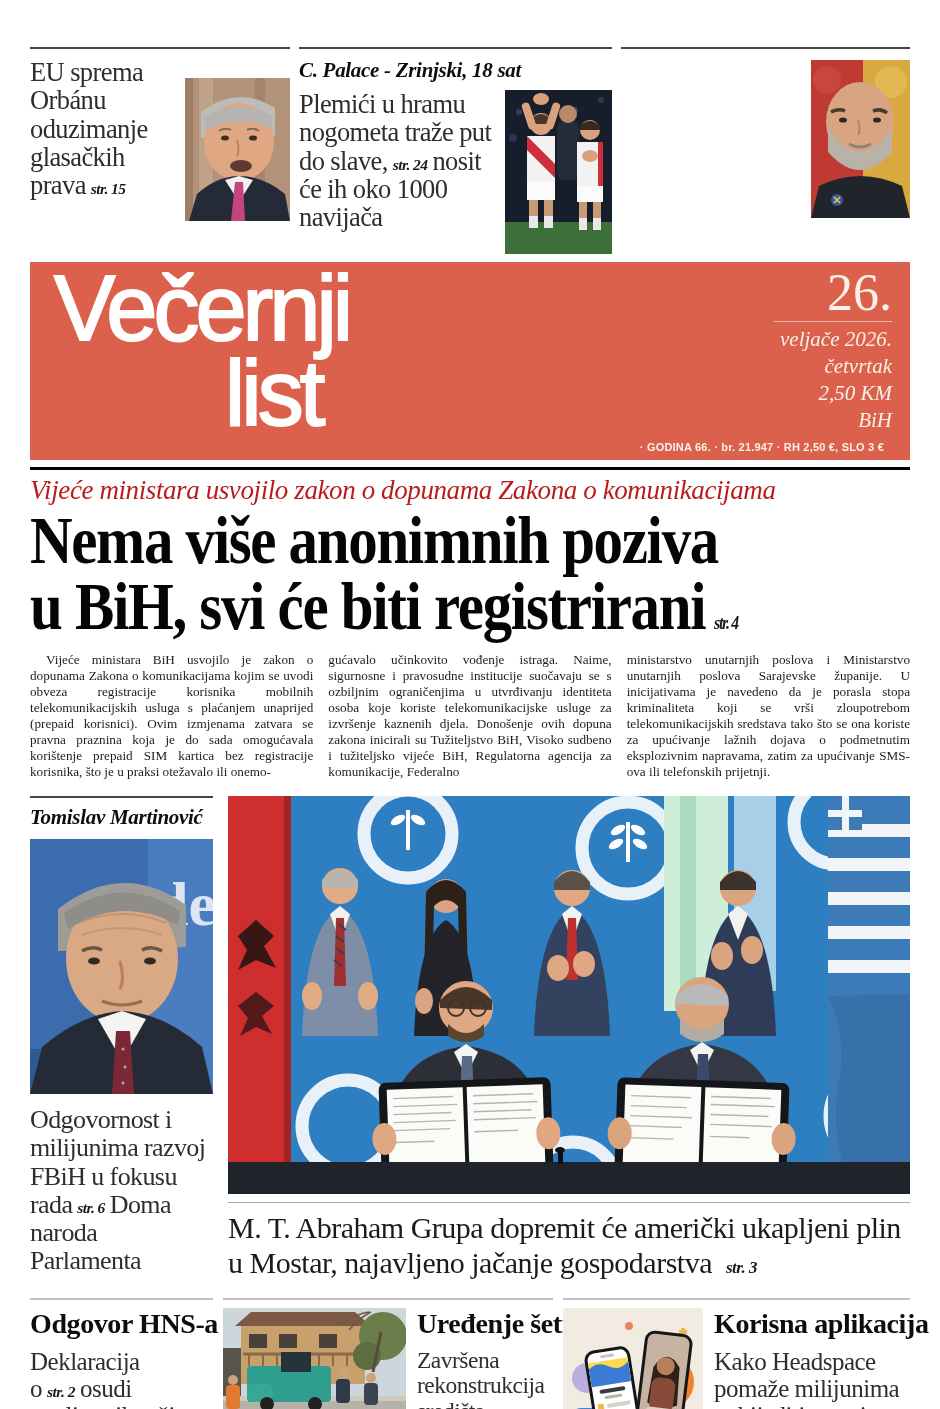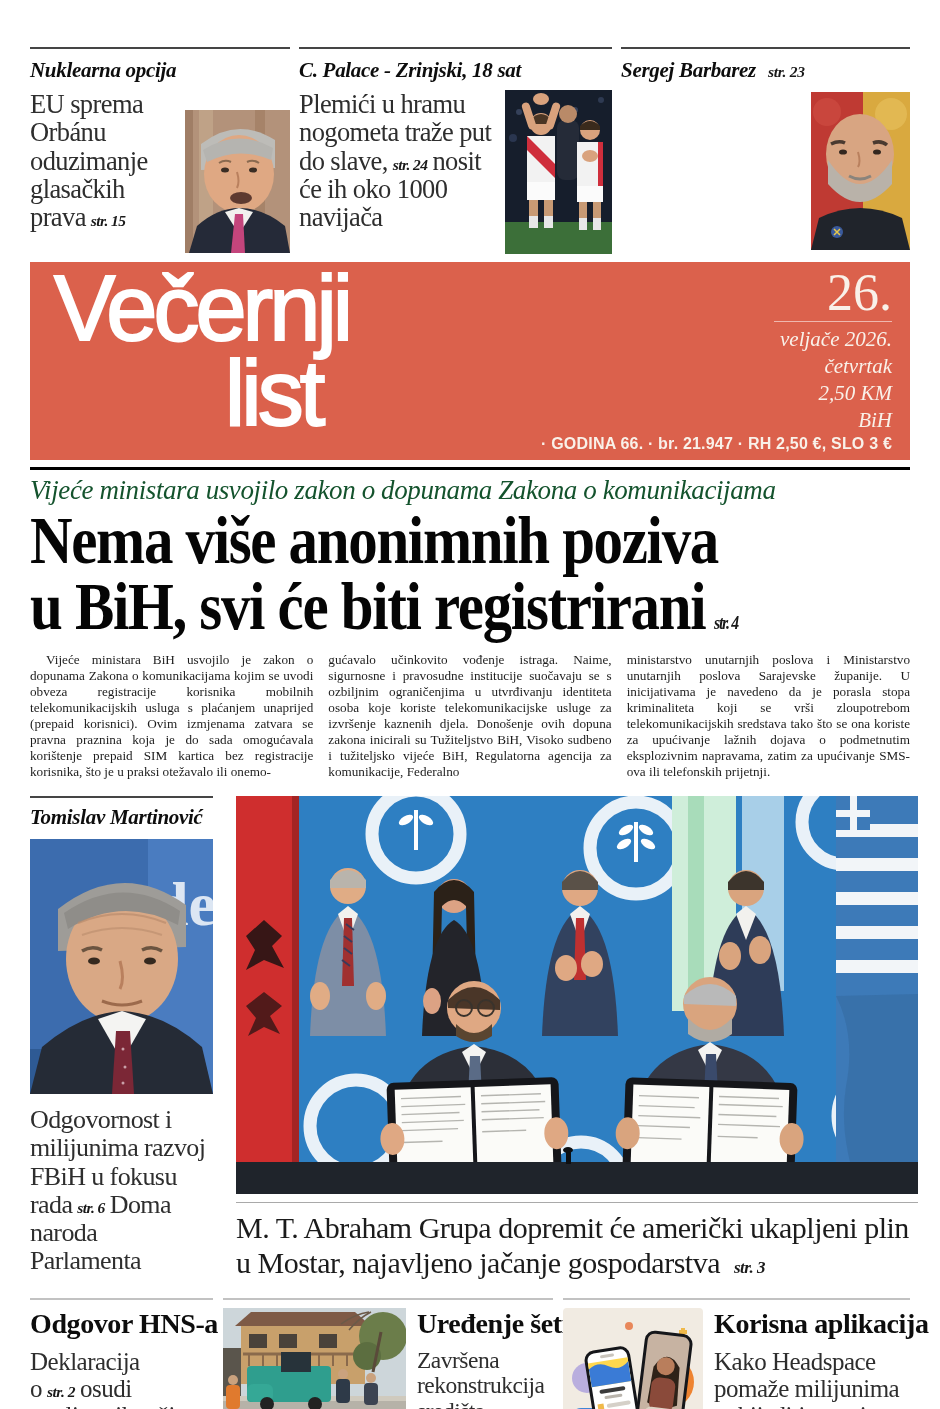--- a/index.html
+++ b/index.html
@@ -24,36 +24,36 @@
   
   .masthead { position:relative; margin-top:8px; height:198px; color:#fff; }
   .logo { position:absolute; left:24px; top:4px; font-family:"Liberation Sans", sans-serif;
           font-weight:400; font-size:92px; line-height:0.92; letter-spacing:-4px;
           -webkit-text-stroke:2px #ffffff; }
   .logo .l2 { display:block; text-align:right; padding-right:28px; }
   .m-date { position:absolute; right:18px; top:6px; text-align:right; color:#f9f1e9; }
   .m-day  { font-size:52px; line-height:0.95; }
   .m-line { font-style:italic; font-size:21px; line-height:1.28; }
   .m-sep  { border-top:1px solid rgba(255,255,255,.55); width:118px; margin:4px 0 4px auto; }
-  .m-info { position:absolute; right:18px; bottom:7px; font-family:"Liberation Sans", sans-serif;
-            font-weight:700; font-size:16px; letter-spacing:0.2px; color:#f9f1e9; }
+  .m-info { position:absolute; right:26px; bottom:7px; font-family:"Liberation Sans", sans-serif;
+            font-weight:700; font-size:11px; letter-spacing:0.2px; color:#f9f1e9; }
 
   
   .black-rule { border-top:3px solid #000; margin-top:7px; }
-  .lead-kicker { font-style:italic; font-size:27px; letter-spacing:-0.4px; margin-top:5px; color:#14532d; }
+  .lead-kicker { font-style:italic; font-size:27px; letter-spacing:-0.4px; margin-top:5px; color:#b91c1c; }
   .lead-headline { margin-top:1px; font-weight:700; font-size:67px; line-height:0.99;
                    letter-spacing:-1.5px; color:#050505; width:1000px;
                    transform:scaleX(0.88); transform-origin:left top; }
   .lead-headline .ref { font-size:18px; margin-left:10px; }
   .lead-body { margin-top:12px; display:grid; grid-template-columns:1fr 1fr 1fr; column-gap:15px;
                font-size:13.2px; line-height:1.22; text-align:justify; color:#1c1c1c; }
   .indent { text-indent:16px; }
 
   
-  .middle { margin-top:16px; display:grid; grid-template-columns:183px 682px; column-gap:23px; }
+  .middle { margin-top:16px; display:grid; grid-template-columns:183px 682px; column-gap:15px; }
   .sec-rule  { border-top:2.5px solid #454545; padding-top:7px; }
   .sec-kicker{ font-style:italic; font-weight:700; font-size:21px; letter-spacing:-0.3px; color:#0d0d0d; }
   .left-photo { margin-top:9px; }
   .big-caption { margin-top:12px; font-size:26px; line-height:1.08; letter-spacing:-0.6px; color:#2e2e2e; }
   .cap-rule { border-top:1.5px solid #a9a9a9; margin-top:8px; }
   .main-caption { margin-top:8px; font-size:30px; line-height:1.16; letter-spacing:-0.5px; color:#1b1b1b; }
   .main-caption .ref { font-size:17px; margin-left:14px; }
 
   
   .bottom { margin-top:17px; display:grid; grid-template-columns:183px 330px 347px; justify-content:space-between; }
@@ -65,21 +65,20 @@
 </style>
 </head>
 <body>
 
 <div class="page">
   <div class="content">
 
     <div class="teasers">
 
       <div class="teaser">
-        <div class="t-kicker">Nuklearna opcija</div>
         <div class="t-flex">
           <div class="t-head" style="width:147px"><span>EU sprema Orbánu oduzimanje glasačkih prava</span><span class="ref">str. 15</span></div>
           <div class="t-photo" style="margin-top:20px">
             <svg width="105" height="143" viewBox="0 0 105 143">
               <rect width="105" height="143" fill="#b3927a"></rect>
               <rect x="14" y="0" width="14" height="143" fill="#c4a98d" opacity=".7"></rect>
               <rect x="70" y="0" width="10" height="143" fill="#9c7a5e" opacity=".6"></rect>
               <rect x="0" y="0" width="8" height="143" fill="#8d6a52" opacity=".5"></rect>
               <path d="M16 34 Q52 6 90 30 L90 58 L16 60 Z" fill="#bdbcb8"></path>
               <ellipse cx="54" cy="64" rx="35" ry="39" fill="#dfa883"></ellipse>
@@ -139,21 +138,20 @@
                 <rect x="88" y="112" width="8" height="22" fill="#c89a74"></rect>
                 <rect x="74" y="128" width="8" height="12" fill="#e8e8e8"></rect>
                 <rect x="88" y="128" width="8" height="12" fill="#e8e8e8"></rect>
               </g>
             </svg>
           </div>
         </div>
       </div>
 
       <div class="teaser">
-        <div class="t-kicker"><span>Sergej Barbarez</span><span class="ref" style="margin-left:12px">str. 23</span></div>
         <div class="t-flex">
           <div class="t-photo" style="margin-top:2px">
             <svg width="99" height="158" viewBox="0 0 99 158">
               <rect width="99" height="158" fill="#bf3a33"></rect>
               <rect x="52" width="47" height="158" fill="#d9a93f"></rect>
               <circle cx="80" cy="22" r="16" fill="#e4bc58" opacity=".8"></circle>
               <circle cx="16" cy="20" r="14" fill="#cc4a40" opacity=".8"></circle>
               <circle cx="60" cy="60" r="18" fill="#cf8a3a" opacity=".5"></circle>
               <ellipse cx="49" cy="62" rx="34" ry="40" fill="#d8a582"></ellipse>
               <path d="M20 52 q8 -4 14 -1" stroke="#4a3a30" stroke-width="3.5" fill="none"></path>

